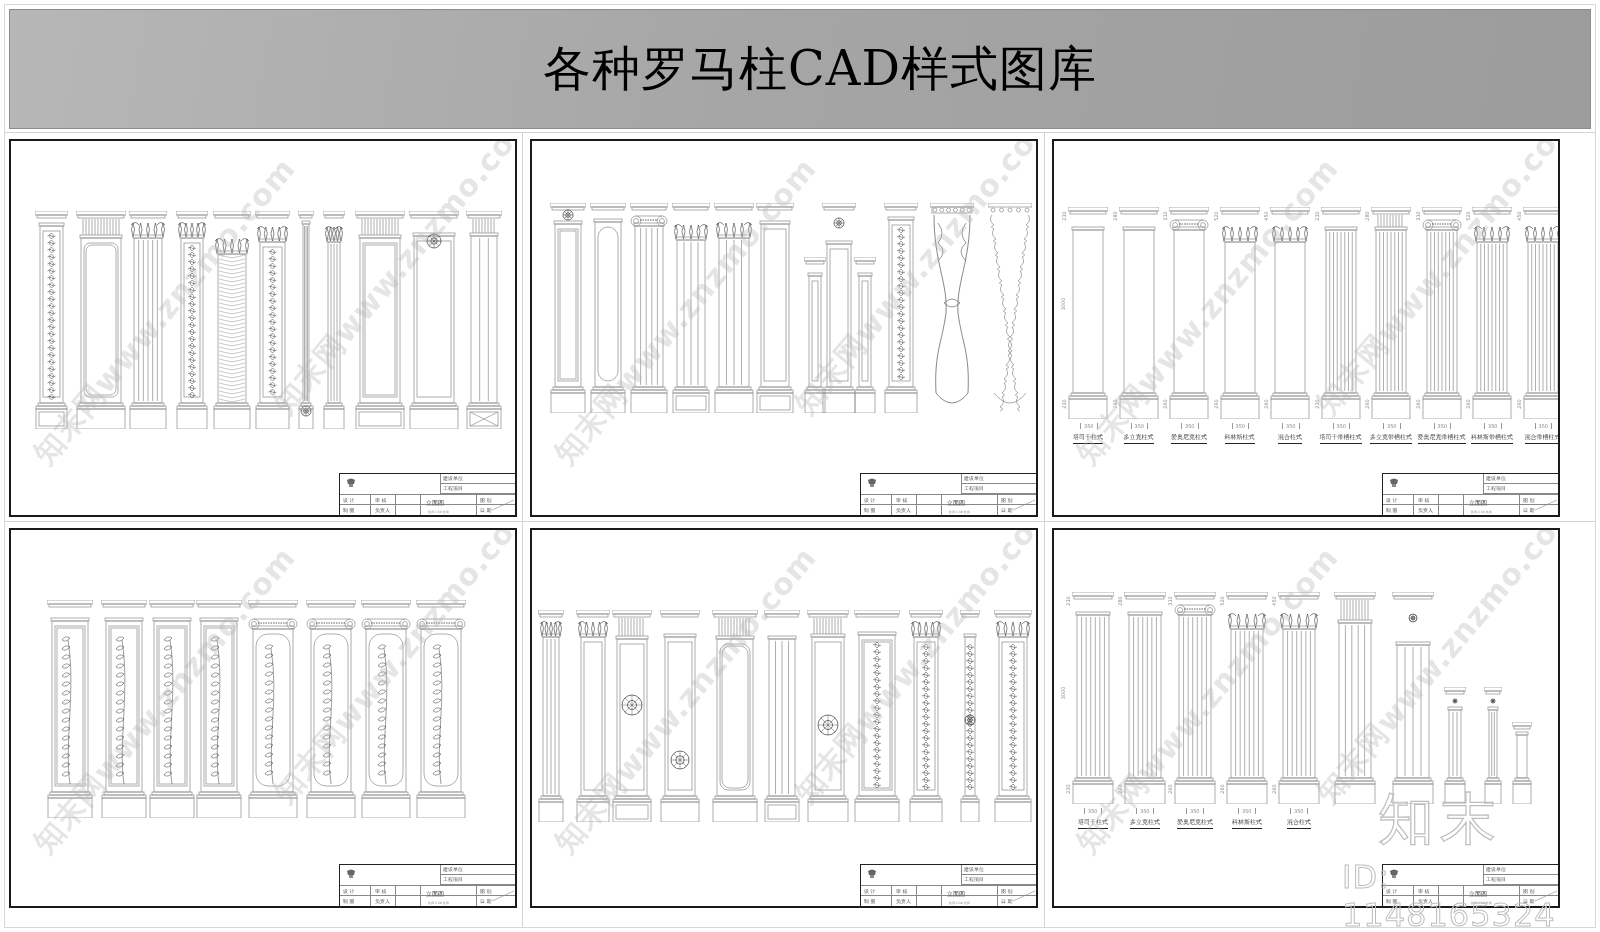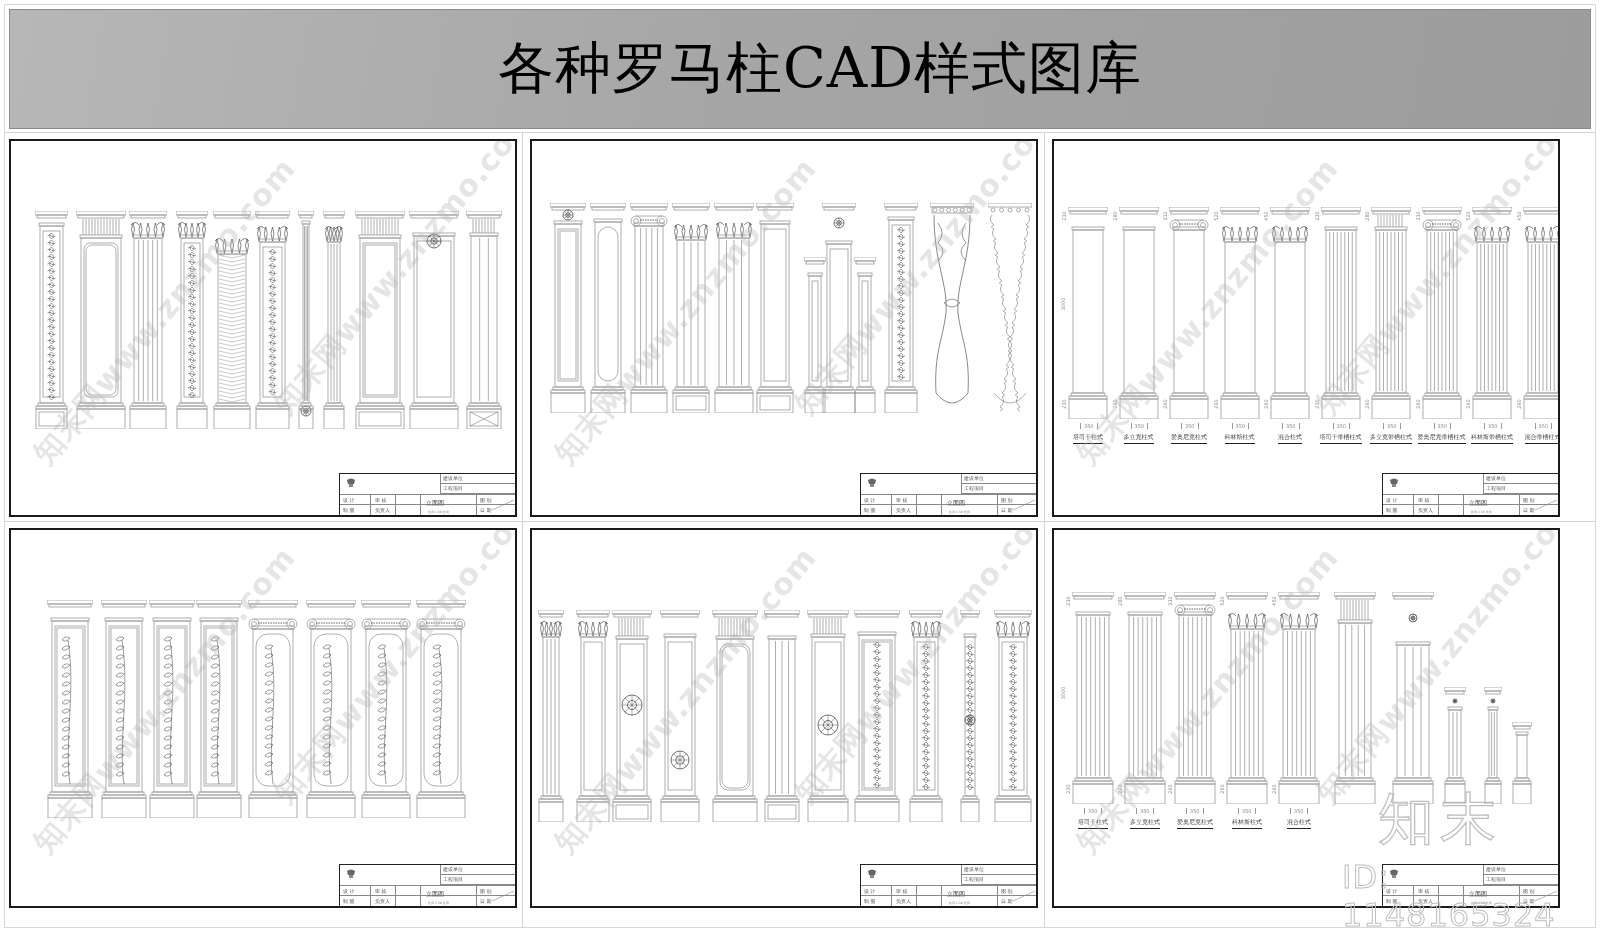--- a/index.html
+++ b/index.html
@@ -8,21 +8,21 @@
 
   .outer { position: absolute; left: 4px; top: 4px; width: 1592px; height: 924px; border: 1px solid #d8d8d8; }
 
   .banner {
     position: absolute; left: 9px; top: 9px; width: 1582px; height: 120px;
     background: linear-gradient(100deg, #b7b7b7 0%, #a6a6a6 45%, #9c9c9c 100%);
     border: 1px solid #8c8c8c;
     display: flex; align-items: center; justify-content: center;
   }
   .banner-title {
-    font-family: "DejaVu Serif", serif; font-size: 56px; color: #000;
+    font-family: "DejaVu Serif", serif; font-size: 48px; color: #000;
     letter-spacing: 1px; margin-left: 40px; font-weight: normal;
   }
 
   .grid-line-h { position: absolute; left: 4px; width: 1592px; height: 1px; background: #d4d4d4; }
   .grid-line-v { position: absolute; width: 1px; background: #d4d4d4; }
 
   .panel {
     position: absolute; background: #fff; border: 2px solid #1a1a1a; overflow: hidden;
   }
 

